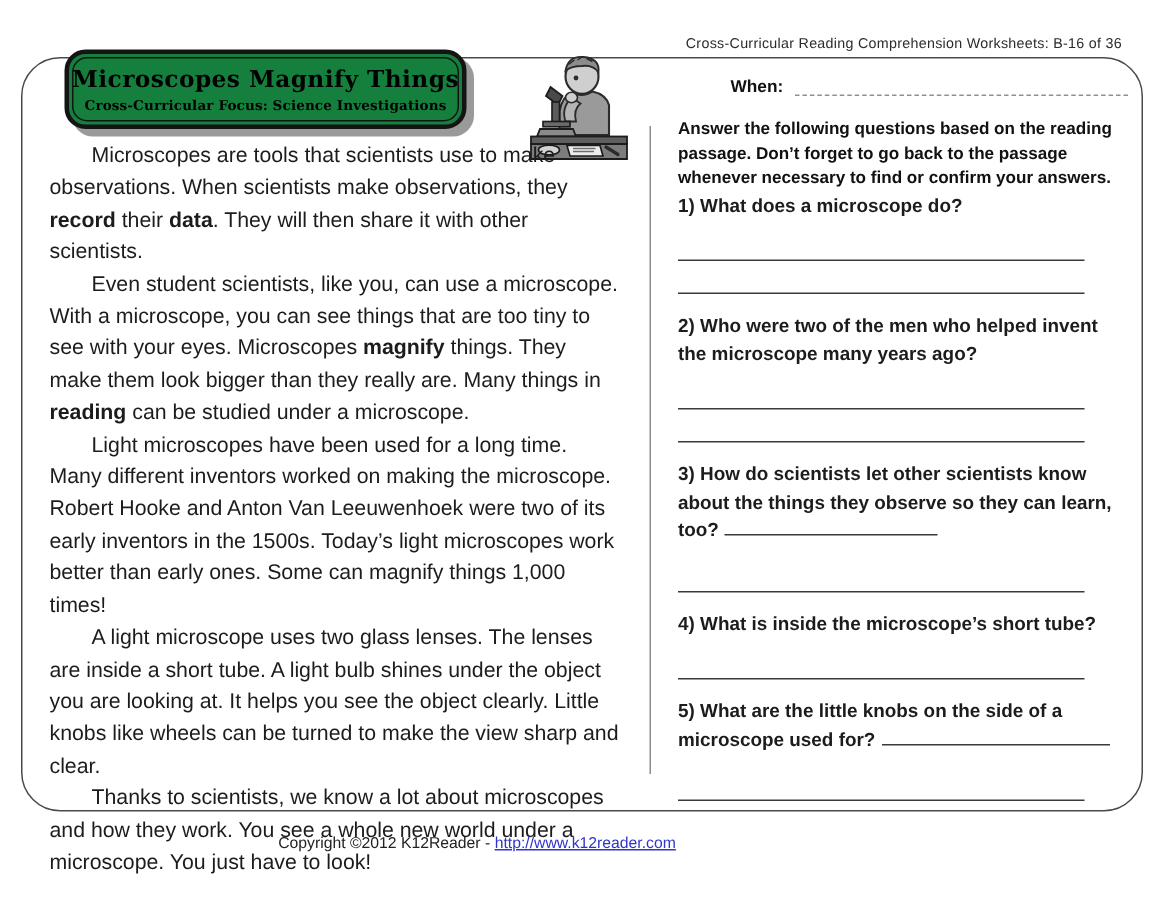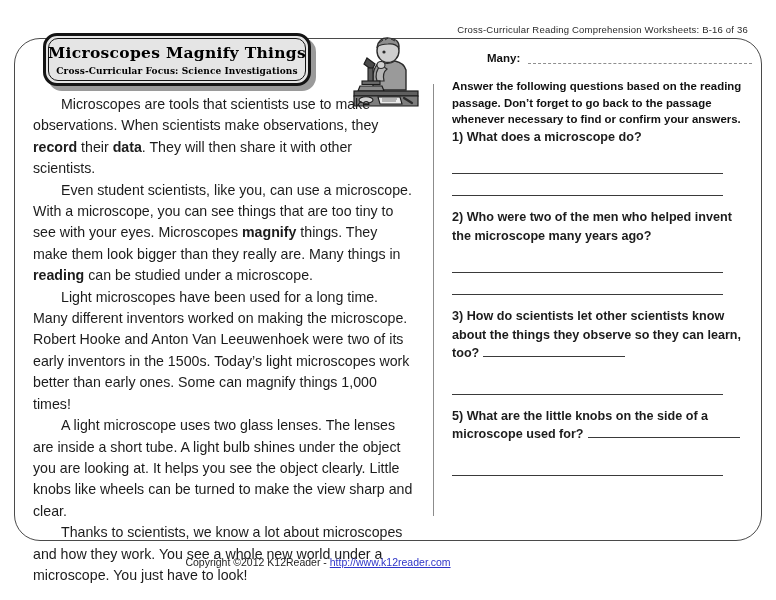--- a/index.html
+++ b/index.html
@@ -49,21 +49,21 @@
     height: 53px;
     background: #9a9a9a;
     border-radius: 14px;
   }
   .title-box {
     position: absolute;
     left: 43px;
     top: 33px;
     width: 268px;
     height: 53px;
-    background: #e5e5e5;
+    background: #15803d;
     border: 3px solid #141414;
     border-radius: 14px;
     box-sizing: border-box;
     padding: 2px;
   }
   .title-box-inner {
     width: 100%;
     height: 100%;
     border: 1px solid #141414;
     border-radius: 10px;
@@ -249,21 +249,21 @@
     <p><span>Microscopes are tools that scientists use to make observations. When scientists make observations, they </span><b>record</b><span>  their </span><b>data</b><span>. They will then share it with other scientists.</span></p>
     <p><span>Even student scientists, like you, can use a microscope. With a microscope, you can see things that are too tiny to see with your eyes.  Microscopes </span><b>magnify</b><span> things. They make them look bigger than they really are.  Many things in </span><b>reading</b><span> can be studied under a microscope.</span></p>
     <p><span>Light microscopes have been used for a long time. Many different inventors worked on making the microscope. Robert Hooke and Anton Van Leeuwenhoek were two of its early inventors in the 1500s. Today’s light microscopes work better than early ones. Some can magnify things 1,000 times!</span></p>
     <p><span>A light microscope uses two glass lenses. The lenses are inside a short tube. A light bulb shines under the object you are looking at. It helps you see the object clearly. Little knobs like wheels can be turned to make the view sharp and clear.</span></p>
     <p><span>Thanks to scientists, we know a lot about microscopes and how they work. You see a whole new world under a microscope. You just have to look!</span></p>
   </div>
 
 <div class="divider"></div>
 
 <div class="name-row">
-  <span class="name-label">Many:</span>
+  <span class="name-label">When:</span>
   <span class="name-rule"></span>
 </div>
 
 <div class="qcol">
   <div class="instructions">Answer the following questions based on the reading passage. Don’t forget to go back to the passage whenever necessary to find or confirm your answers.</div>
   <div id="questions-host">
       <div class="qblock">
         <div class="qtext">1) What does a microscope do?</div>
         <div class="gap-6"></div>
         <div class="ans-line"></div>
@@ -277,20 +277,26 @@
         <div class="ans-line"></div>
         <div class="gap-10"></div>
       </div>
       <div class="qblock">
         <div class="qtext">3) How do scientists let other scientists know about the things they observe so they can learn, too?<span class="inline-rule" style="width: 142px; margin-left: 4px;"></span></div>
         <div class="gap-10"></div>
         <div class="ans-line"></div>
         <div class="gap-10"></div>
       </div>
       <div class="qblock">
+        <div class="qtext">4) What is inside the microscope’s short tube?</div>
+        <div class="gap-6"></div>
+        <div class="ans-line"></div>
+        <div class="gap-10"></div>
+      </div>
+      <div class="qblock">
         <div class="qtext">5) What are the little knobs on the side of a microscope used for?<span class="inline-rule" style="width: 152px; margin-left: 4px;"></span></div>
         <div class="gap-10"></div>
         <div class="ans-line"></div>
         <div class="gap-10"></div>
       </div>
     </div>
 </div>
 
 <div class="footer">
   <span>Copyright ©2012 K12Reader - </span><a href="#">http://www.k12reader.com</a>

